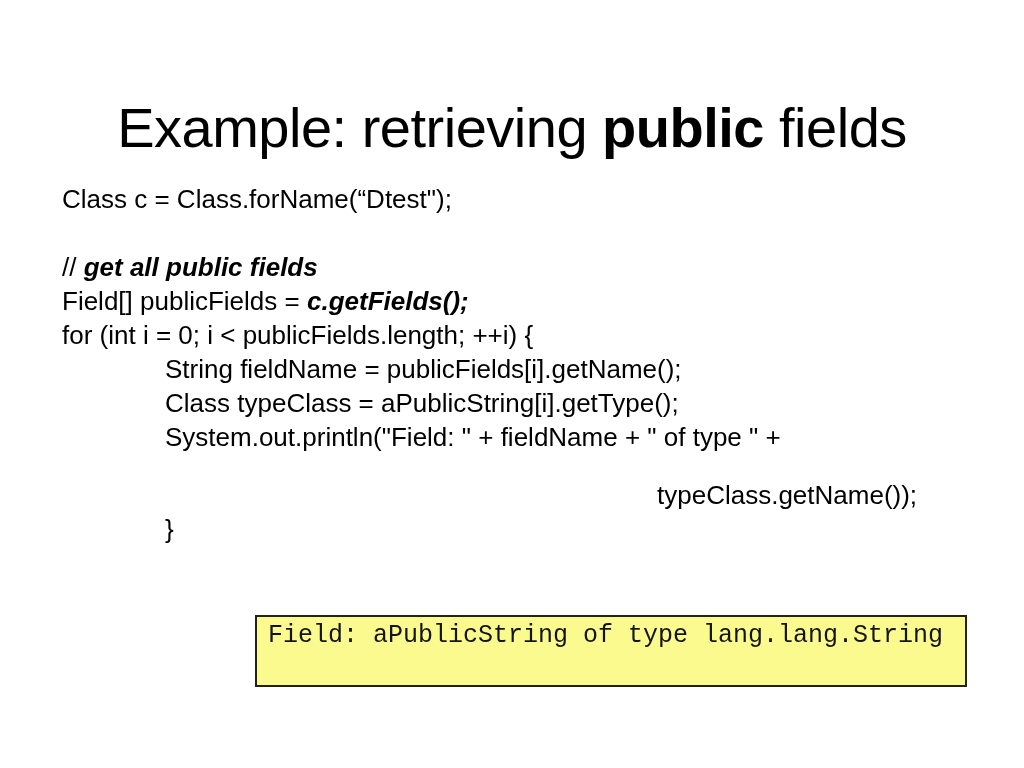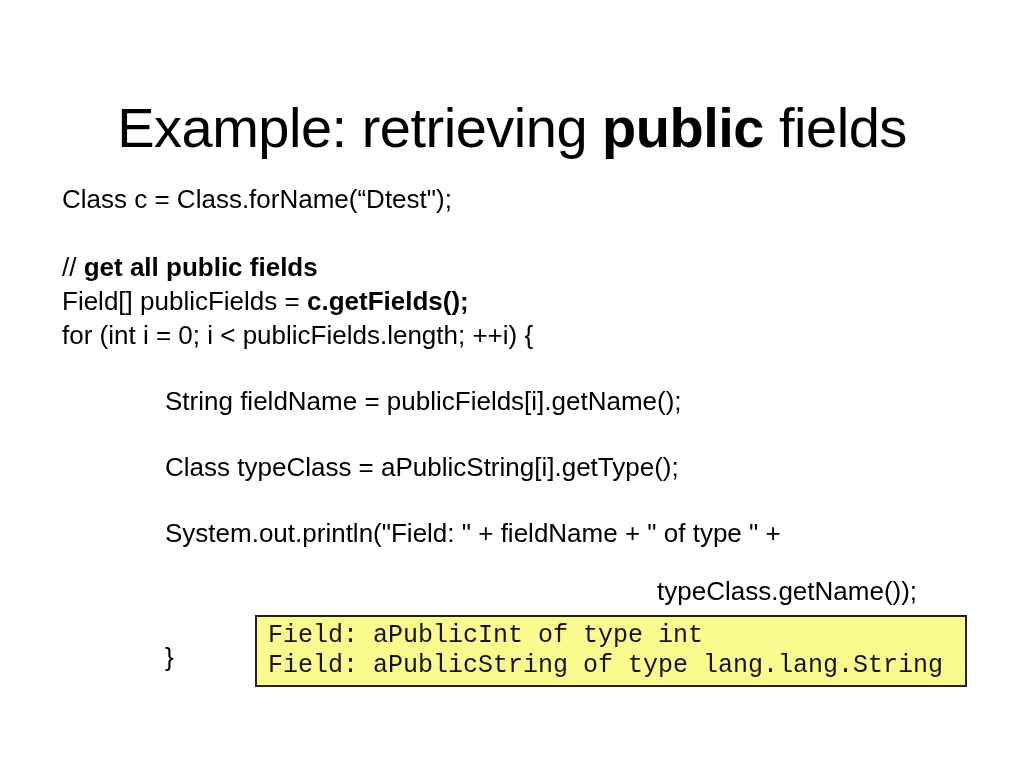--- a/index.html
+++ b/index.html
@@ -36,22 +36,22 @@
     left: 62px;
     top: 182px;
     font-size: 26px;
     color: #000000;
   }
   .cl {
     height: 34px;
     line-height: 34px;
     white-space: pre;
   }
-  .cl b { font-weight: 700; }
-  .ind1 { padding-left: 103px; margin-top: 32px; }
+  .cl b { font-weight: 700; font-style: italic; }
+  .ind1 { padding-left: 103px; }
   .ind2 { padding-left: 595px; margin-top: 24px; }
   .outbox {
     position: absolute;
     left: 255px;
     top: 615px;
     width: 712px;
     height: 72px;
     box-sizing: border-box;
     border: 2px solid #222211;
     background: #fafa8f;
@@ -80,17 +80,16 @@
     <div class="cl"><span>Field[] publicFields = </span><b>c.getFields();</b></div>
     <div class="cl"><span>for (int i = 0; i &lt; publicFields.length; ++i) {</span></div>
     <div class="cl ind1"><span>String fieldName = publicFields[i].getName();</span></div>
     <div class="cl ind1"><span>Class typeClass = aPublicString[i].getType();</span></div>
     <div class="cl ind1"><span>System.out.println("Field: " + fieldName + " of type " +</span></div>
     <div class="cl ind2"><span>typeClass.getName());</span></div>
     <div class="cl ind1"><span>}</span></div>
   </div>
 
   <div class="outbox" style="background: rgb(250, 250, 143); border-color: rgb(34, 34, 17); color: rgb(20, 20, 20);">
-    <div class="outline">Field: aPublicInt of type int</div>
     <div class="outline">Field: aPublicString of type lang.lang.String</div>
   </div>
 
 </div>
 
 </body></html>

